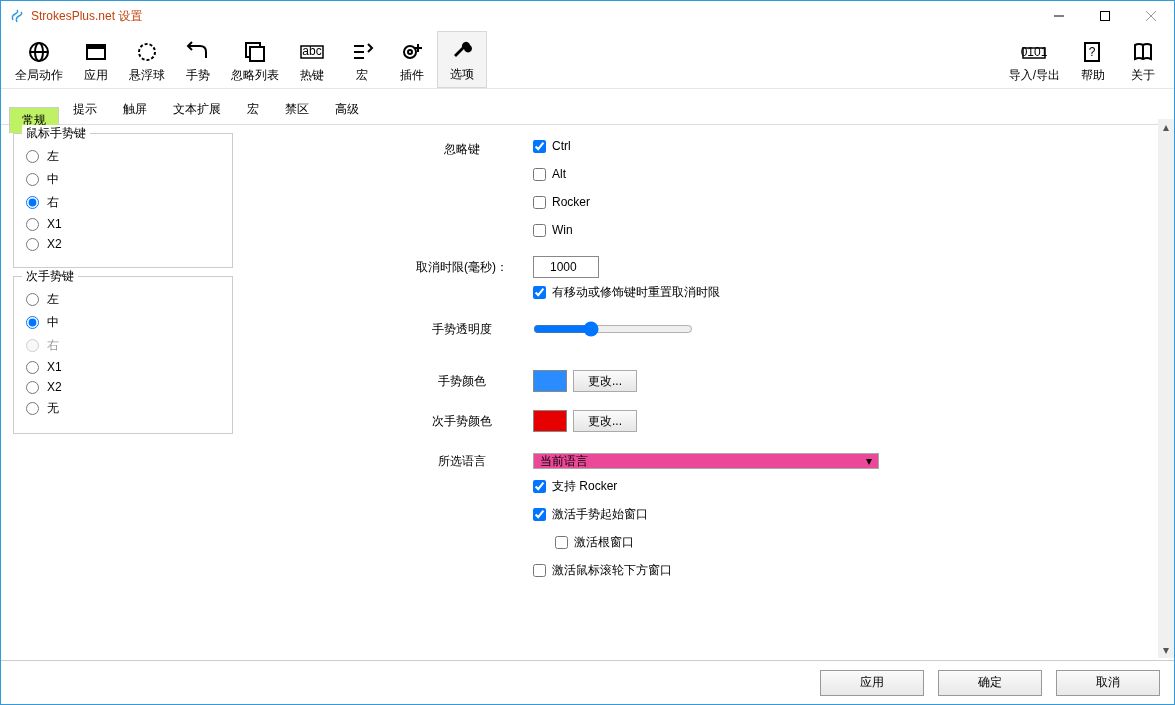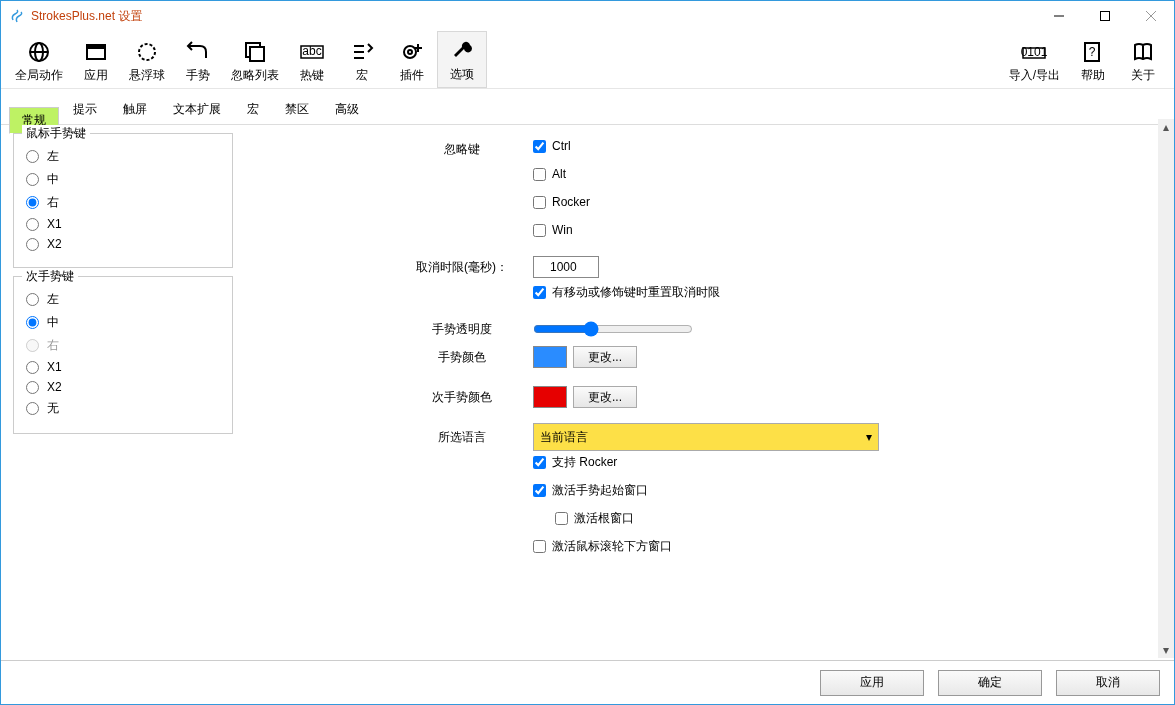--- a/index.html
+++ b/index.html
@@ -29,21 +29,21 @@
 .form{flex:1;padding-left:170px;padding-top:2px}
 .row{display:flex;align-items:center;min-height:28px;margin-bottom:0}
 .row .label{width:130px;text-align:center;padding-right:12px;color:#000}
 .row .ctl{display:flex;align-items:flex-start}
 .chk{display:flex;align-items:center;margin-bottom:6px}
 .chk input{margin-right:6px}
 .num{width:66px;height:22px;border:1px solid #888;padding:2px 16px}
 .swatch{width:34px;height:22px;border:1px solid #888;display:inline-block;margin-right:6px}
 .btn{height:22px;padding:0 14px;border:1px solid #aaa;background:linear-gradient(#fbfbfb,#e6e6e6);cursor:default}
 .slider{width:160px}
-.select{width:346px;height:28px;border:1px solid #aaa;background:#fde047;display:flex;align-items:center;padding:0 6px;justify-content:space-between}
+.select{width:346px;height:16px;border:1px solid #aaa;background:#ec4899;display:flex;align-items:center;padding:0 6px;justify-content:space-between}
 .footer{position:absolute;bottom:0;left:0;right:0;height:44px;border-top:1px solid #ccc;display:flex;justify-content:flex-end;align-items:center;padding-right:14px;gap:14px;background:#fff}
 .fbtn{width:104px;height:26px;border:1px solid #999;background:linear-gradient(#fafafa,#e8e8e8);cursor:default}
 .scroll{position:absolute;right:0;top:118px;bottom:46px;width:16px;background:#f0f0f0}
 .scroll .up,.scroll .down{height:16px;display:flex;align-items:center;justify-content:center;color:#555}
 svg{display:block}
 </style>
 </head>
 <body>
 
 <div class="titlebar">
@@ -301,21 +301,21 @@
       </div>
 
 
     <div class="row" style="margin-top:6px">
         <div class="label">手势透明度</div>
       <div class="ctl">
           <input type="range" min="0" max="100" class="slider" value="35" style="">
         </div>
       </div>
 
-    <div class="row" style="margin-top:0">
+    <div class="row" style="margin-top:24px">
         <div class="label">手势颜色</div>
       <div class="ctl">
           <span class="swatch" style="background:#2a8cff"></span>
       <button class="btn">更改...</button>
         </div>
       </div>
 
     <div class="row" style="margin-top:12px">
         <div class="label">次手势颜色</div>
       <div class="ctl">

